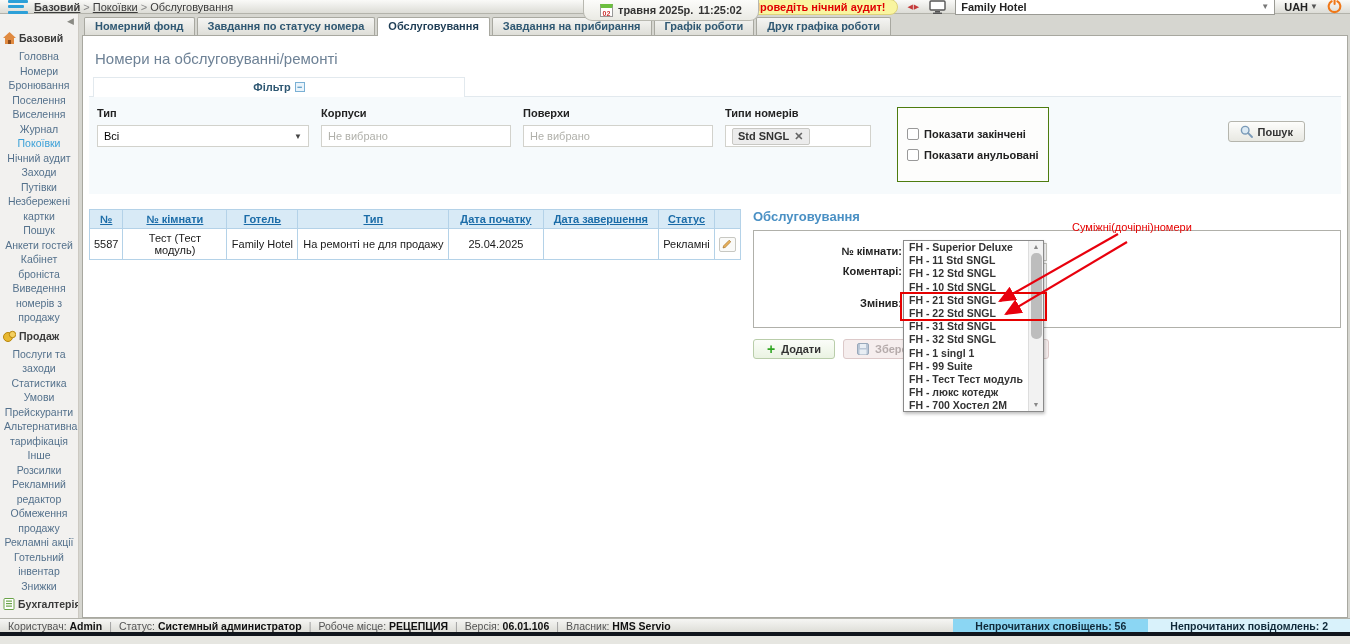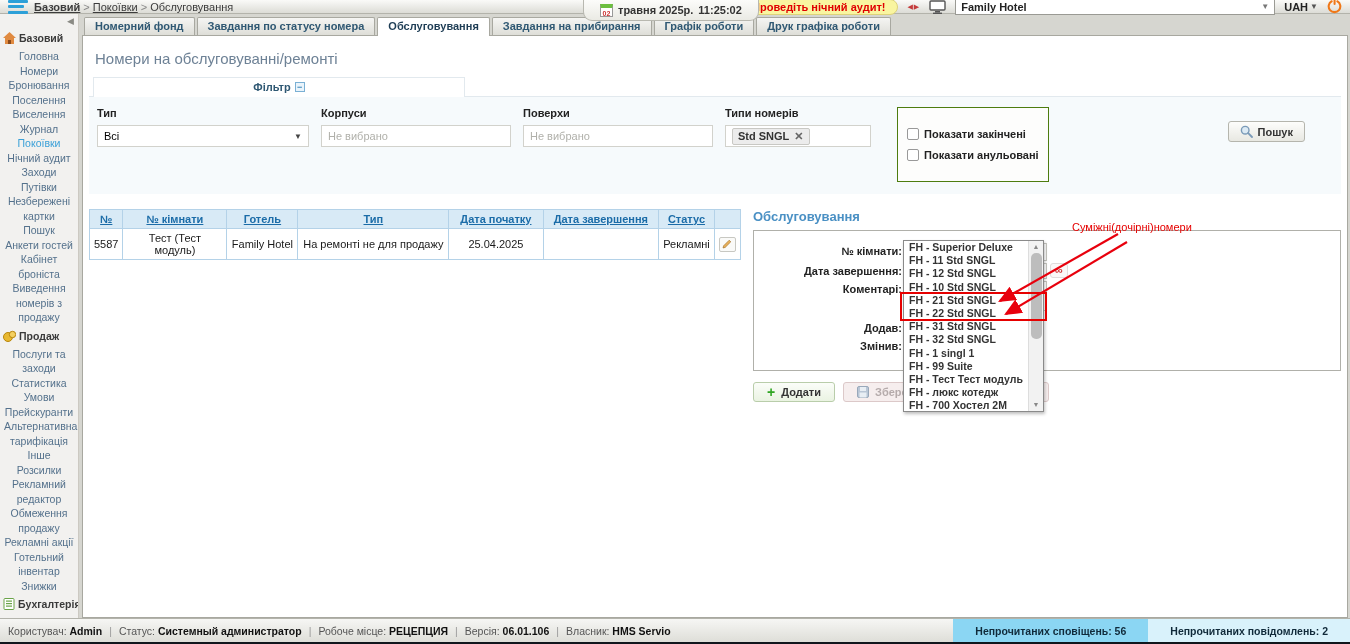--- a/index.html
+++ b/index.html
@@ -110,21 +110,21 @@
              padding:0 5px; white-space:nowrap; cursor:pointer; }
   .dd-scroll { width:15px; background:#f2f2f2; border-left:1px solid #ddd; display:flex; flex-direction:column; align-items:center; }
   .dd-arrow { color:#888; font-size:7px; height:12px; line-height:12px; cursor:pointer; }
   .dd-thumb { width:11px; height:86px; background:#bdbdbd; border-radius:5px; cursor:pointer; }
   .dd-space { flex:1; }
   .red-box { position:absolute; left:900px; top:292px; width:147px; height:29px; border:2px solid #e60000; z-index:12; pointer-events:none; }
   .annotation { position:absolute; left:1072px; top:221px; color:#e60000; z-index:15; }
   .arrows-svg { position:absolute; left:0; top:0; z-index:14; pointer-events:none; }
 
   
-  .statusbar { height:24px; background:linear-gradient(#f6f6f4,#dedeD8); border-top:1px solid #b3b3ab;
+  .statusbar { height:14px; background:linear-gradient(#f6f6f4,#dedeD8); border-top:1px solid #b3b3ab;
                display:flex; align-items:center; padding-left:8px; font-size:10.5px; color:#555; }
   .statusbar b { color:#111; }
   .statusbar .sep { color:#999; margin:0 7px; }
   .badges { margin-left:auto; display:flex; height:100%;padding-left:45px; }
   .badge { display:flex; align-items:center; padding:0 22px; font-weight:bold; color:#102a3a; cursor:pointer; }
   .badge.b1 { background:#8bd6f3; }
   .badge.b2 { background:#d9f2fb; }
   .bottom-strip { height:4px; background:#10151c; }
 </style>
 </head>
@@ -356,31 +356,22 @@
           </table>
 
           <div class="svc">
             <div class="svc-title">Обслуговування</div>
             <div class="svc-box">
               <div class="svc-row">
                 <span class="svc-label">№ кімнати:</span>
                 <input class="svc-in room" style="">
               </div>
               <div class="svc-row">
-                <span class="svc-label">Дата завершення:</span>
-                <div class="svc-in"></div>
-                <span class="inf-btn">∞</span>
-              </div>
-              <div class="svc-row">
                 <span class="svc-label">Коментарі:</span>
                 <div class="svc-in cmt"></div>
-              </div>
-              <div class="svc-row mt8">
-                <span class="svc-label">Додав:</span>
-                <span></span>
               </div>
               <div class="svc-row">
                 <span class="svc-label">Змінив:</span>
                 <span></span>
               </div>
             </div>
             <div class="svc-buttons">
               <div class="btn">
                 <span class="plus">+</span>
                 <span>Додати</span>

